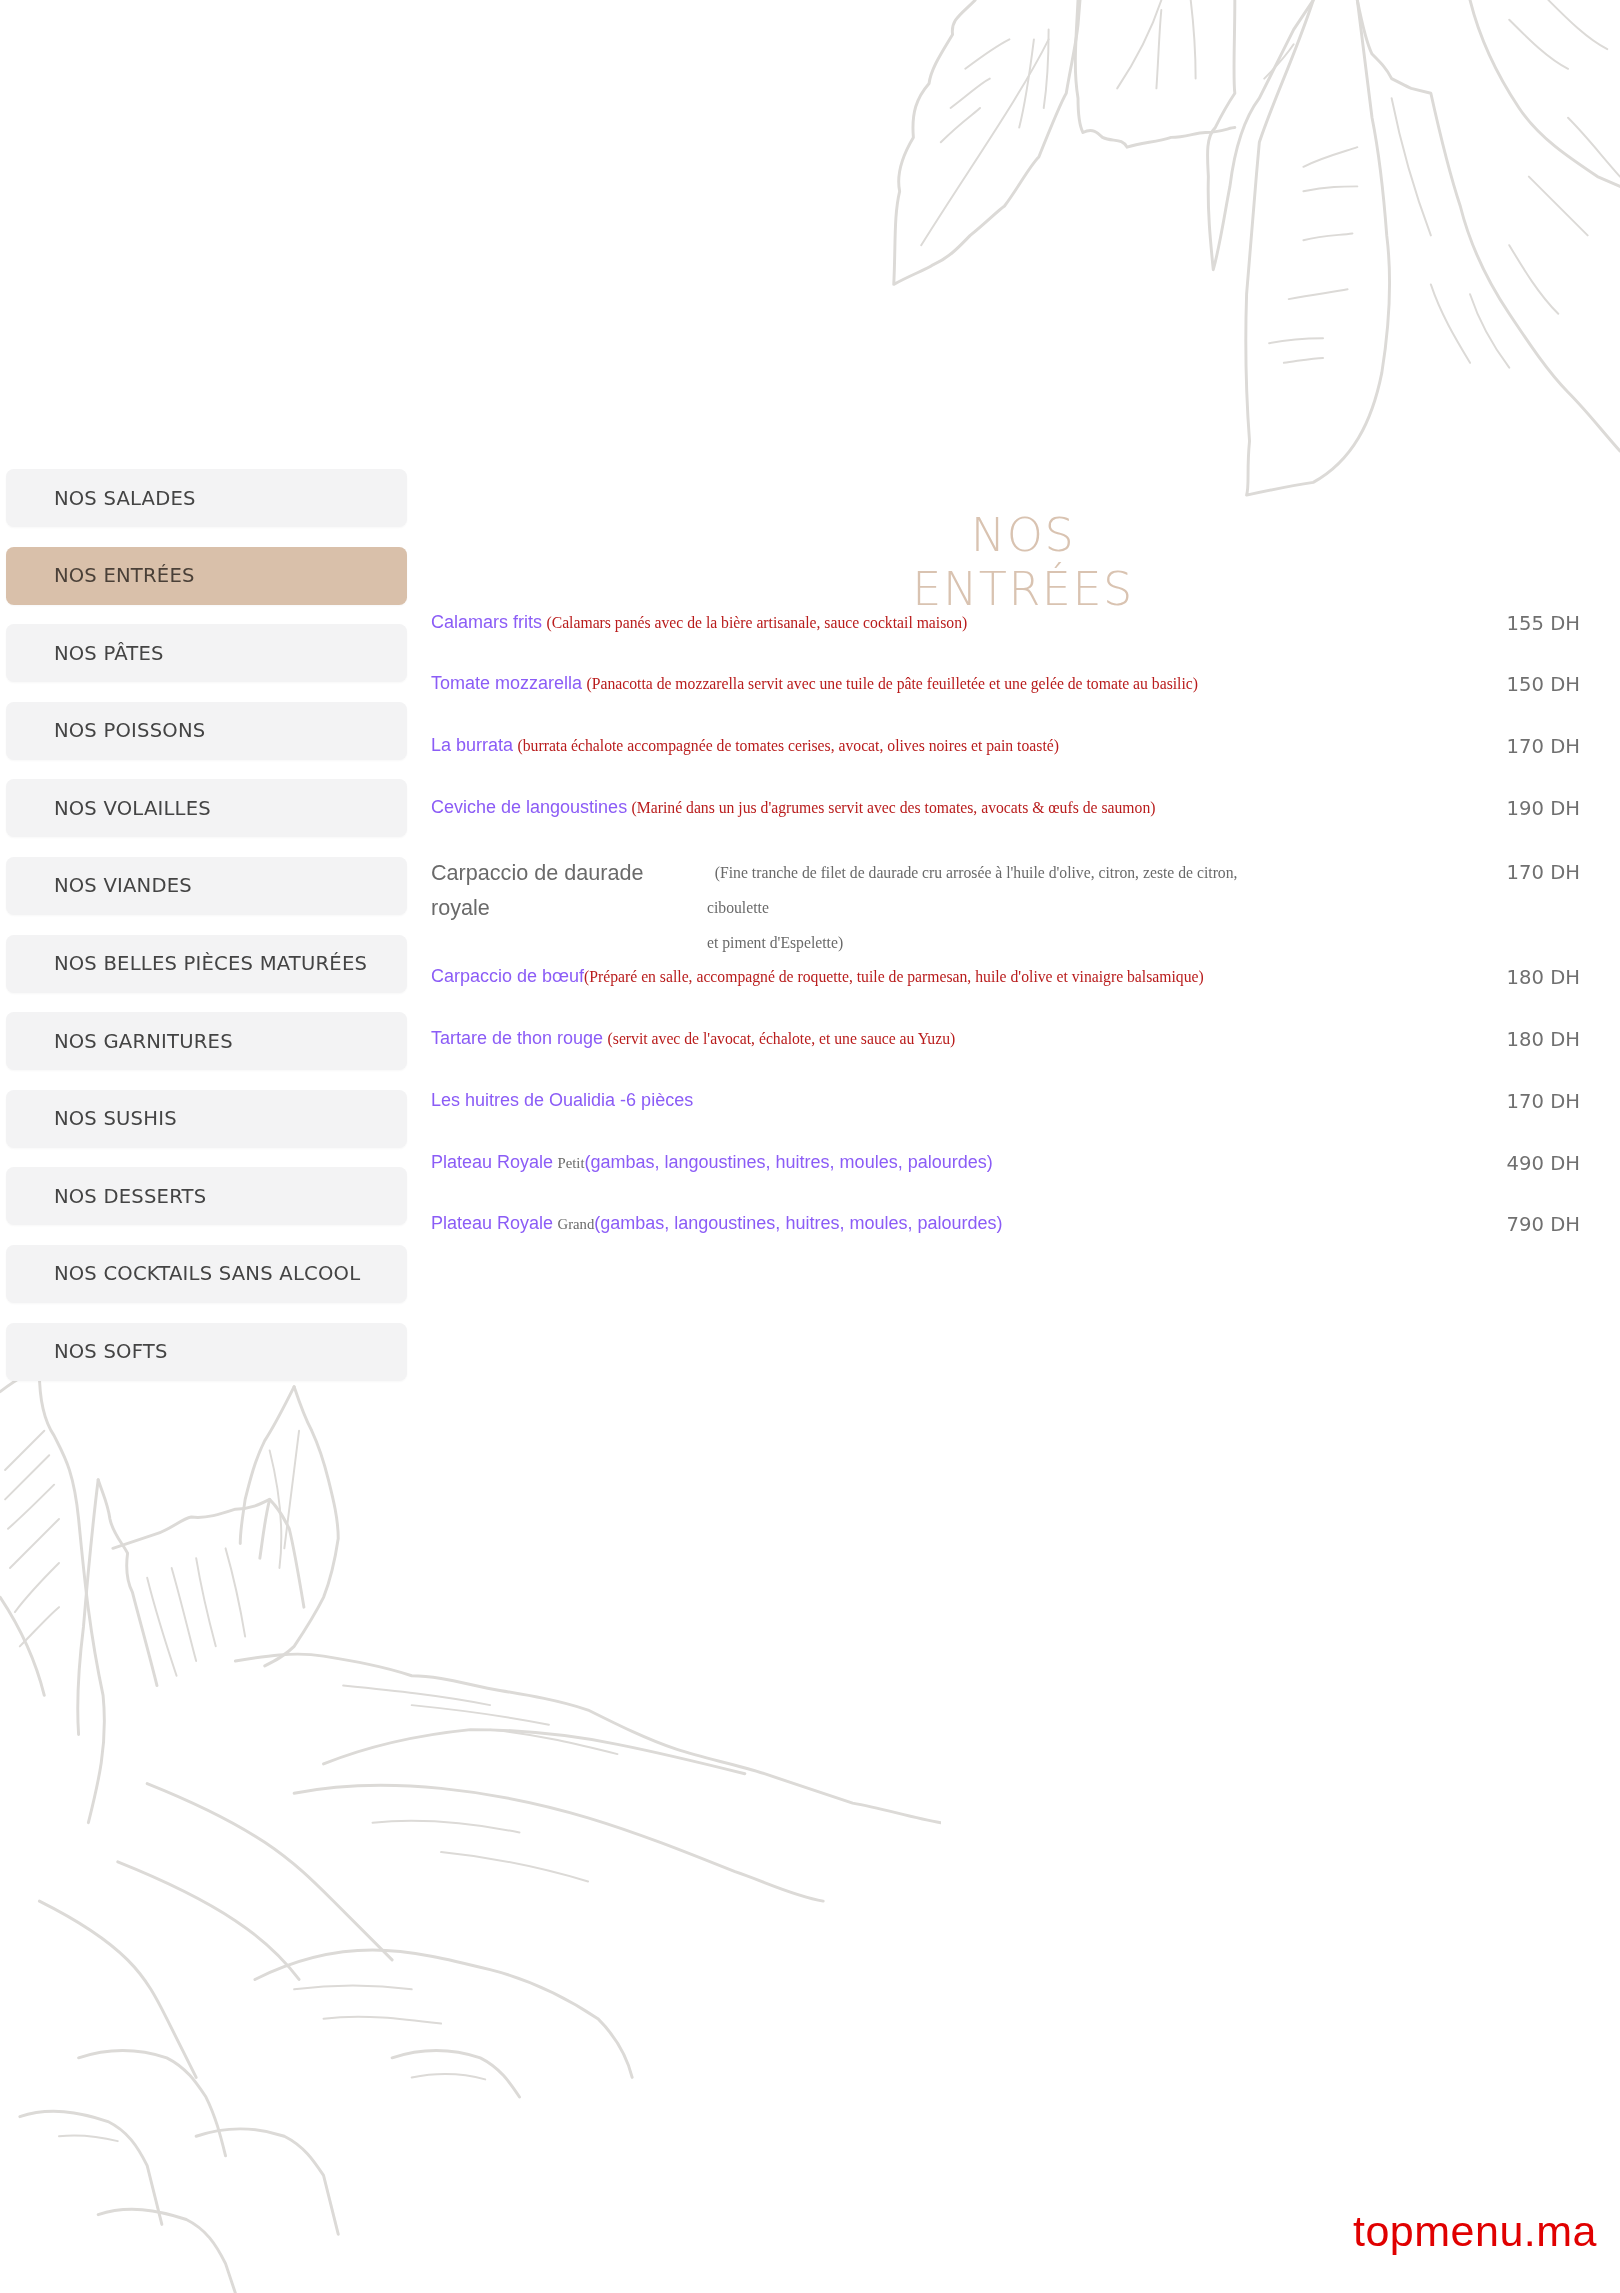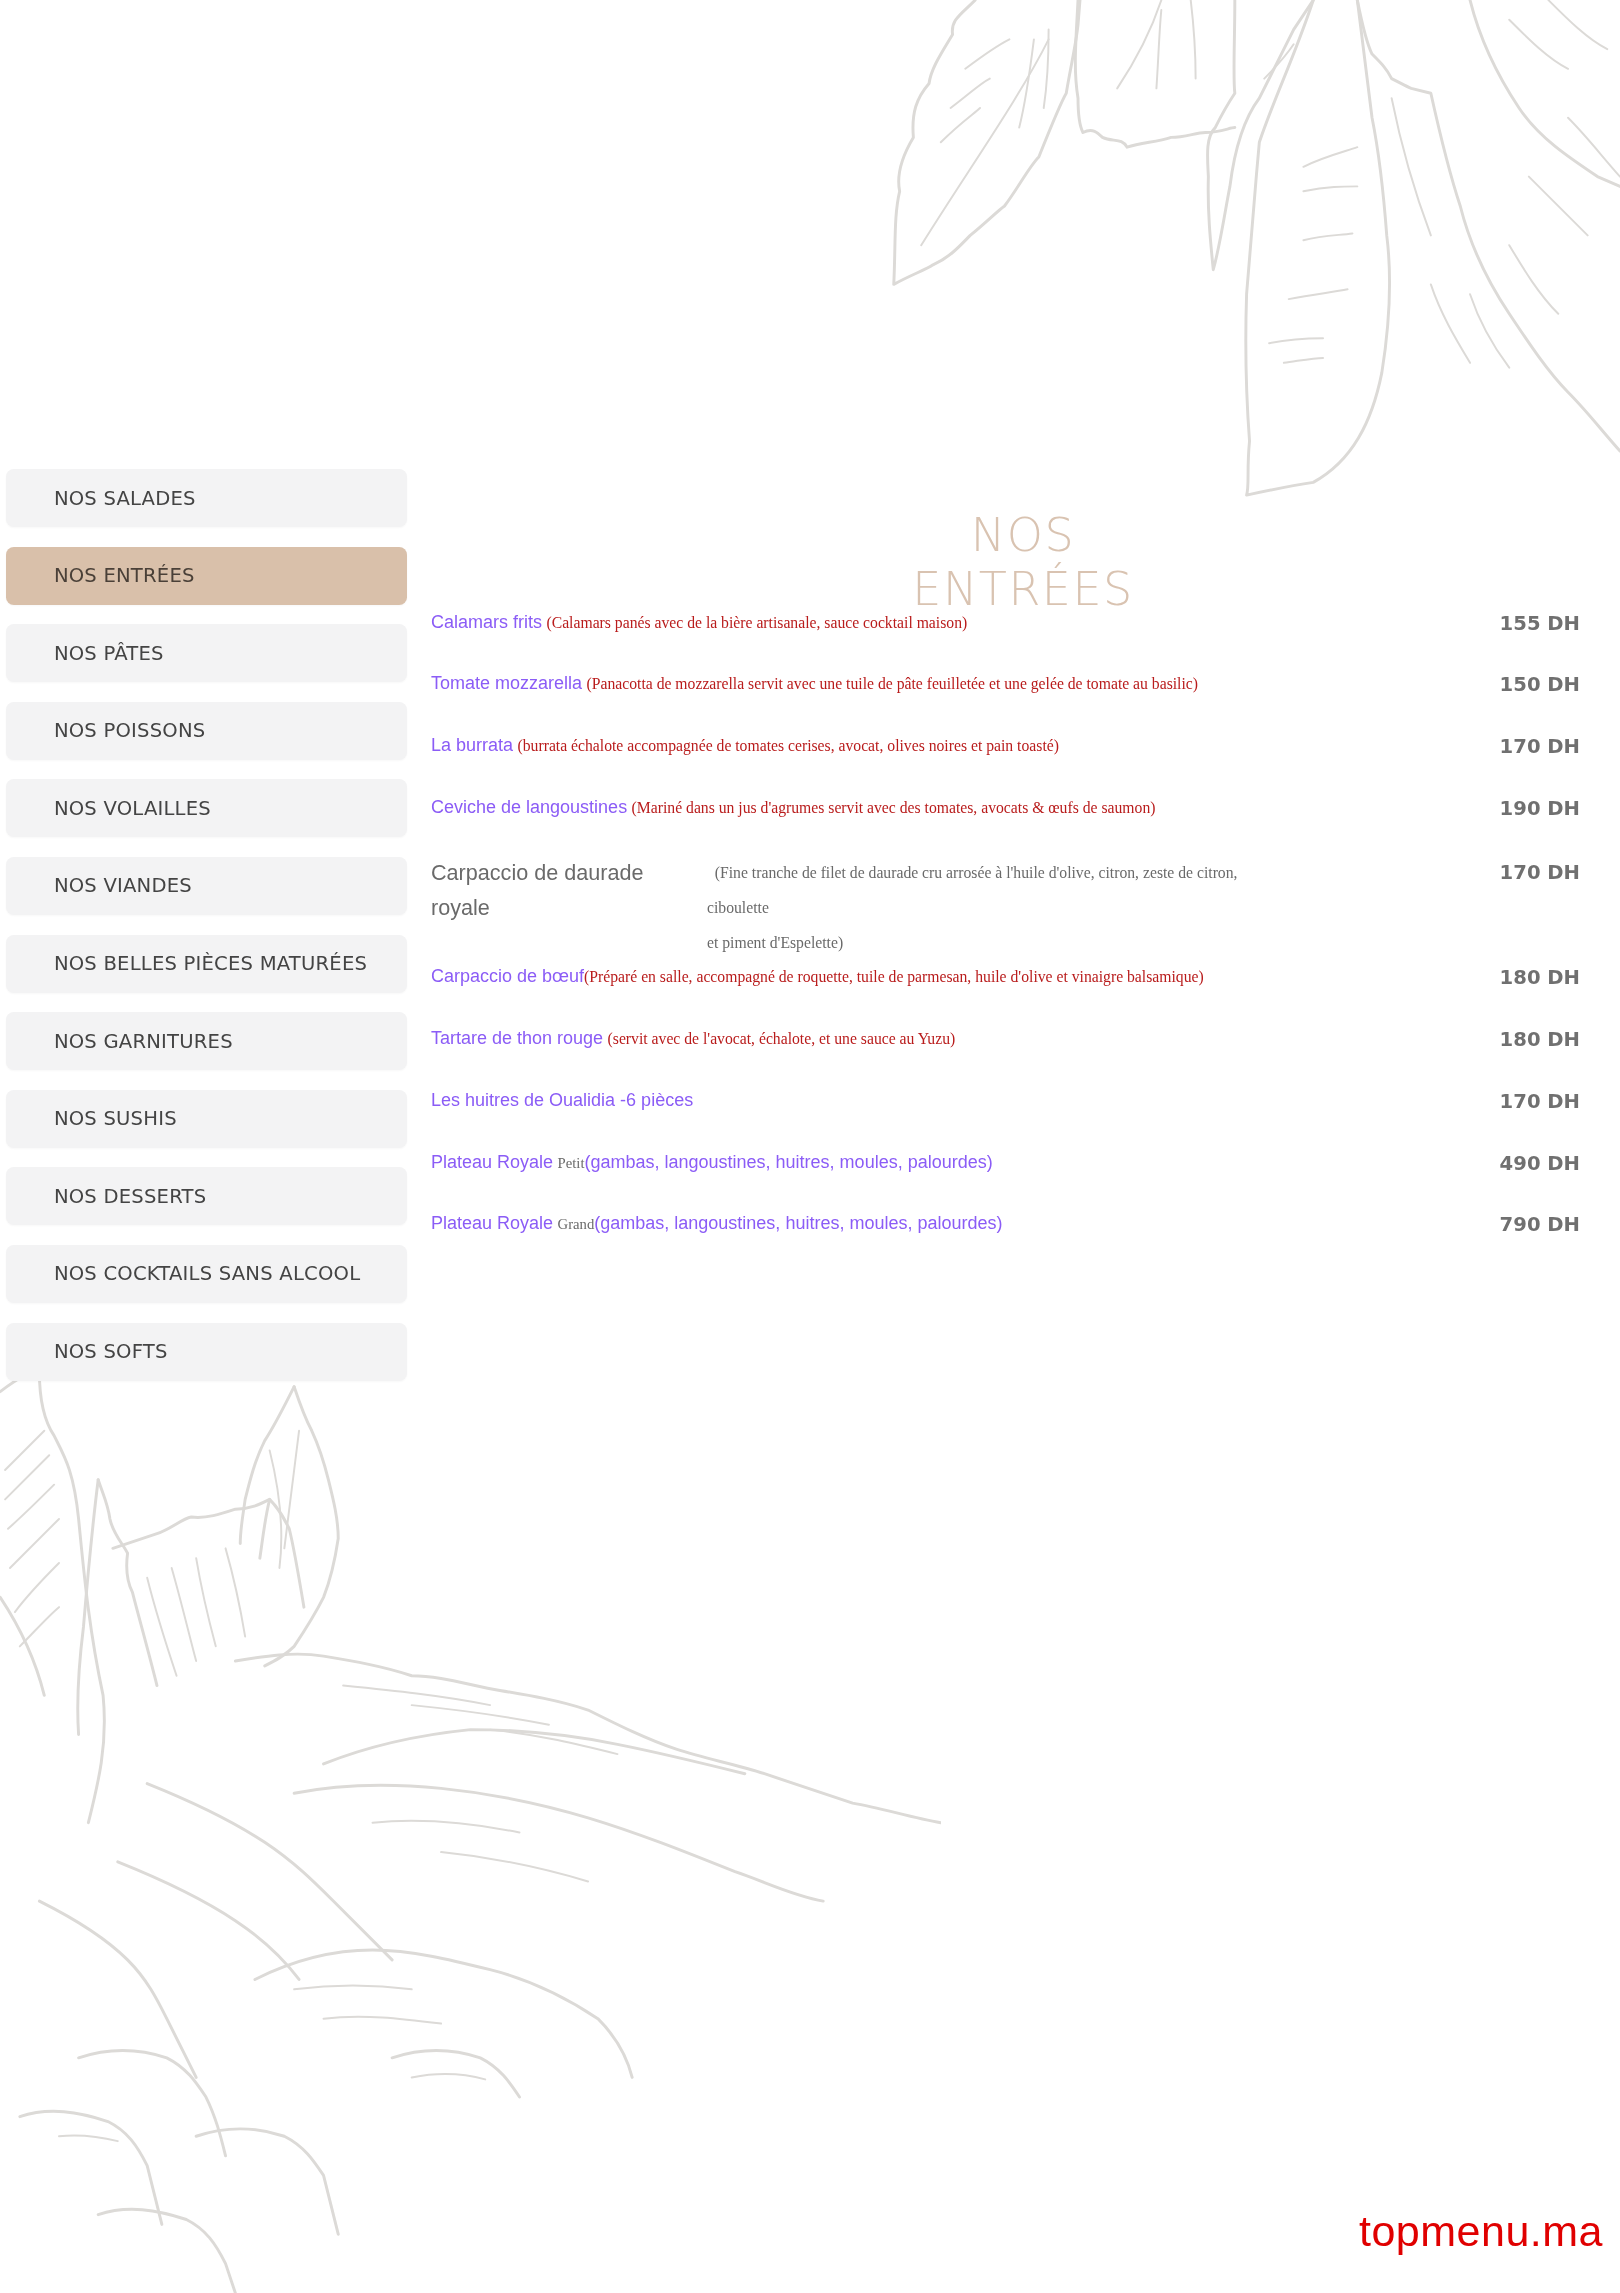--- a/index.html
+++ b/index.html
@@ -28,29 +28,29 @@
     position:absolute; left:863px; top:508px; width:320px; text-align:center;
     font-size:46px; color:#d9c3b1; letter-spacing:1.5px; font-weight:normal;
     font-family:"DejaVu Sans", sans-serif; font-weight:300; margin:0;
   }
 
   .items { position:absolute; left:431px; top:0; width:1149px; }
   .row { position:absolute; left:0; width:1149px; height:39px; }
   .row .name { font-size:18px; color:#8b5cf6; white-space:nowrap; font-family:"Liberation Sans", sans-serif;margin-top:24px; }
   .row .desc { font-size:15.7px; color:#b91c1c; font-family:"Liberation Serif", serif; }
   .row .size { font-size:14.7px; color:#6a6a6a; font-family:"Liberation Serif", serif; }
-  .row .price { position:absolute; right:0; top:0; font-size:20.6px; color:#707070; font-family:"DejaVu Sans", sans-serif; font-size:19.6px;font-weight:bold; }
+  .row .price { position:absolute; right:0; top:0; font-size:20.6px; color:#707070; font-family:"DejaVu Sans", sans-serif; font-size:19.6px; }
 
   .multi .col-name { position:absolute; left:0; top:0; width:255px; font-size:21.6px; line-height:35px; color:#6a6a6a; }
   .multi .col-desc { position:absolute; left:276px; top:0; width:667px; font-family:"Liberation Serif", serif; font-size:15.7px; color:#6a6a6a; line-height:35px; }
   .multi .col-desc div:first-child { padding-left:7.8px; }
 
   .watermark {
     position:absolute; right:0px; top:2207px; font-size:43px; color:#e00000;
-    font-family:"Liberation Sans", sans-serif; letter-spacing:0.5px; padding-right:17px;
+    font-family:"Liberation Sans", sans-serif; letter-spacing:0.5px; padding-right:23px;
   }
 </style>
 </head>
 <body>
 
 <svg class="deco" style="left:882px;top:0;" width="738" height="510" viewBox="0 0 753 520">
   <path d="M95 0 C80 15,70 20,72 35 C60 55,50 70,48 85 C35 100,30 115,32 140 C20 160,15 180,18 195 C12 220,14 250,12 290 C30 280,45 275,52 270 C70 262,80 250,90 240 C105 228,118 215,125 210 C140 190,150 170,160 160 C172 130,182 105,188 95 C192 70,198 45,200 25 L202 0"></path>
   <path class="thin" d="M40 250 C90 170,140 100,170 40"></path>
   <path class="thin" d="M85 70 C105 55,120 45,130 40 M70 110 C90 95,100 85,110 80 M60 145 C80 125,95 115,100 110 M155 40 C150 80,145 110,140 130 M170 30 C170 60,168 90,165 110"></path>
   <path d="M200 0 C198 40,195 70,200 100 C200 110,200 125,205 135 C215 130,220 135,225 140 C235 145,245 140,250 150 C265 145,280 145,295 140 C310 140,320 135,330 135 C345 135,355 130,360 130"></path>

